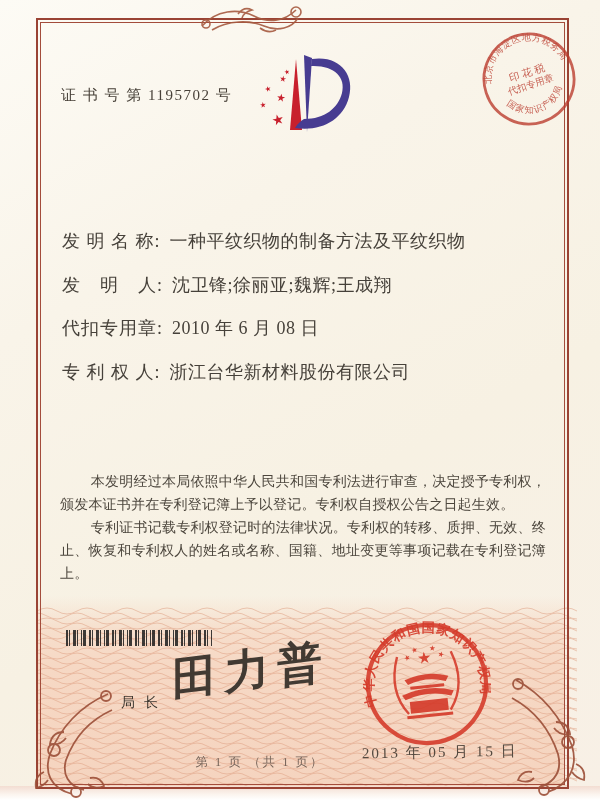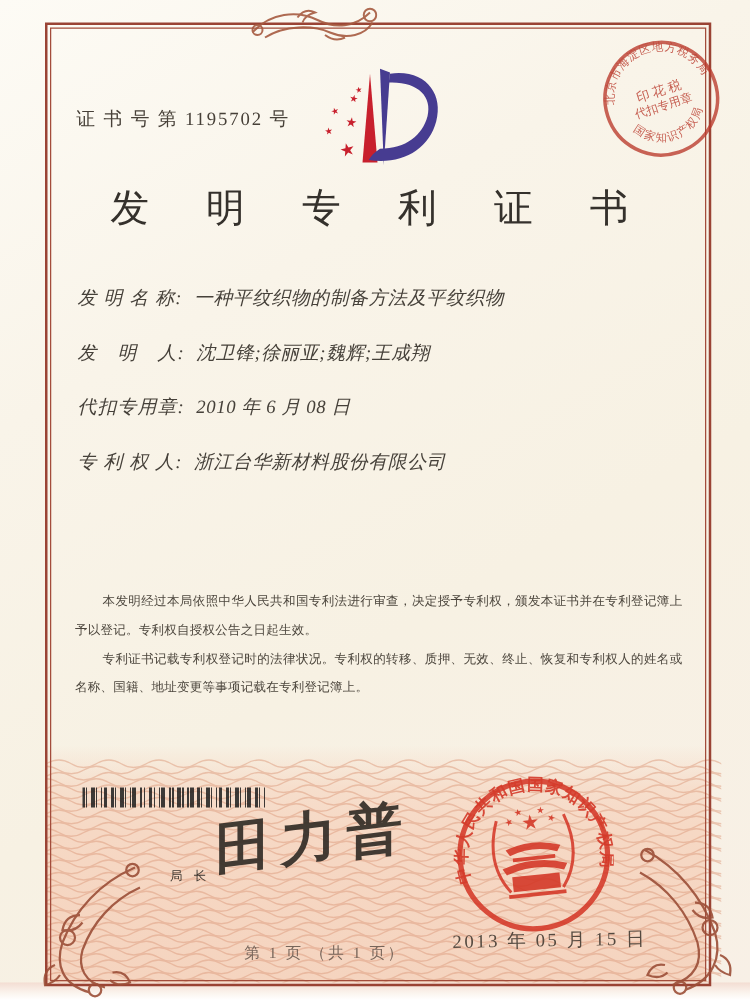--- a/index.html
+++ b/index.html
@@ -39,42 +39,42 @@
     font-size:15px;letter-spacing:1.5px;color:#474038;white-space:pre;
   }
   .logo{position:absolute;left:238px;top:42px;z-index:3;}
   .seal-small{position:absolute;left:479px;top:29px;z-index:4;opacity:.92;}
   .title{
     position:absolute;left:0;top:146px;width:600px;z-index:3;
     text-align:center;font-size:31px;font-weight:500;color:#35312c;
     letter-spacing:19px;padding-left:10px;box-sizing:border-box;white-space:pre;
   }
   .fields{position:absolute;left:62px;top:229px;width:480px;z-index:3;}
-  .field-row{height:22px;margin-bottom:21.5px;font-size:15px;color:#46413a;font-style:italic;}
+  .field-row{height:22px;margin-bottom:21.5px;font-size:18px;color:#46413a;}
   .field-label{display:inline-block;white-space:pre;letter-spacing:1px;}
   .field-value{margin-left:9px;letter-spacing:0.5px;white-space:pre;}
   .paragraphs{position:absolute;left:60px;top:470px;width:486px;z-index:3;}
   .paragraphs p{
-    margin:0;font-size:10px;line-height:23px;color:#4c463d;
+    margin:0;font-size:14px;line-height:23px;color:#4c463d;
     text-indent:2.2em;letter-spacing:0.2px;text-align:justify;
   }
   .barcode{
     position:absolute;left:66px;top:630px;width:146px;height:16px;z-index:3;
     background:repeating-linear-gradient(90deg,
       #1c1c1c 0 2px,transparent 2px 3px,
       #1c1c1c 3px 4px,transparent 4px 7px,
       #1c1c1c 7px 10px,transparent 10px 11px,
       #1c1c1c 11px 12px,transparent 12px 15px,
       #1c1c1c 15px 16px,transparent 16px 17px,
       #1c1c1c 17px 20px,transparent 20px 23px);
     opacity:.85;
   }
   .sig-row{position:absolute;left:120px;top:650px;width:220px;height:90px;z-index:3;}
   .sig-label{
-    position:absolute;left:16px;top:44px;font-size:10px;letter-spacing:9px;
+    position:absolute;left:1px;top:44px;font-size:14px;letter-spacing:9px;
     color:#3c362f;white-space:pre;
   }
   .sig-name{
     position:absolute;left:52px;top:0px;font-size:45px;font-weight:600;
     color:#2f2a24;letter-spacing:8px;white-space:pre;
     transform:rotate(-7deg) skewX(-7deg);transform-origin:left center;opacity:.9;
   }
   .seal-large{position:absolute;left:363px;top:620px;z-index:4;opacity:.93;}
   .issue-date{
     position:absolute;left:362px;top:743px;z-index:5;
@@ -209,21 +209,20 @@
         <textPath href="#sp-top" startOffset="50%" text-anchor="middle">北京市海淀区地方税务局</textPath>
       </text>
       <text x="50" y="47" text-anchor="middle" font-size="10.5">印 花 税</text>
       <text x="50" y="59" text-anchor="middle" font-size="9.5">代扣专用章</text>
       <text font-size="9" letter-spacing="1">
         <textPath href="#sp-bot" startOffset="50%" text-anchor="middle">国家知识产权局</textPath>
       </text>
     </g>
   </svg>
 
-  <div class="title">发 明 专 利 证 书</div>
 
   <div class="fields">
     <div class="field-row">
       <span class="field-label">发 明 名 称:</span><span class="field-value">一种平纹织物的制备方法及平纹织物</span>
     </div>
     <div class="field-row">
       <span class="field-label">发　明　人:</span><span class="field-value">沈卫锋;徐丽亚;魏辉;王成翔</span>
     </div>
     <div class="field-row">
       <span class="field-label">代扣专用章:</span><span class="field-value">2010 年 6 月 08 日</span>

